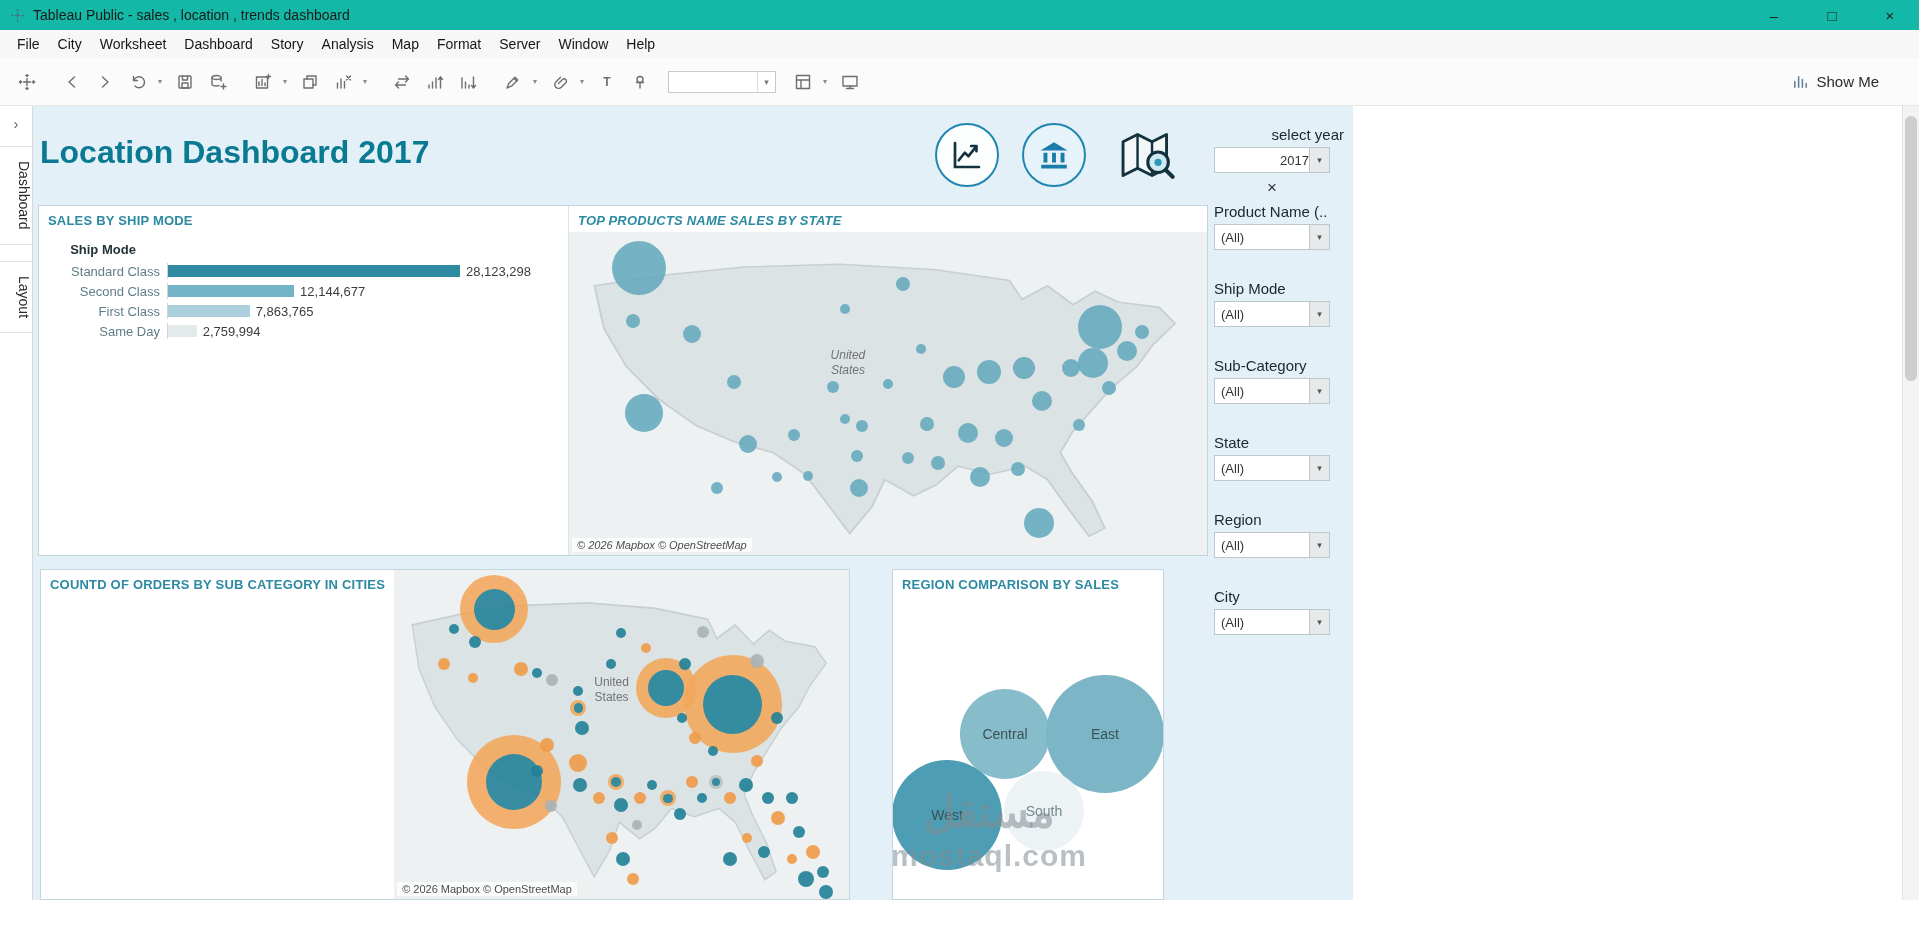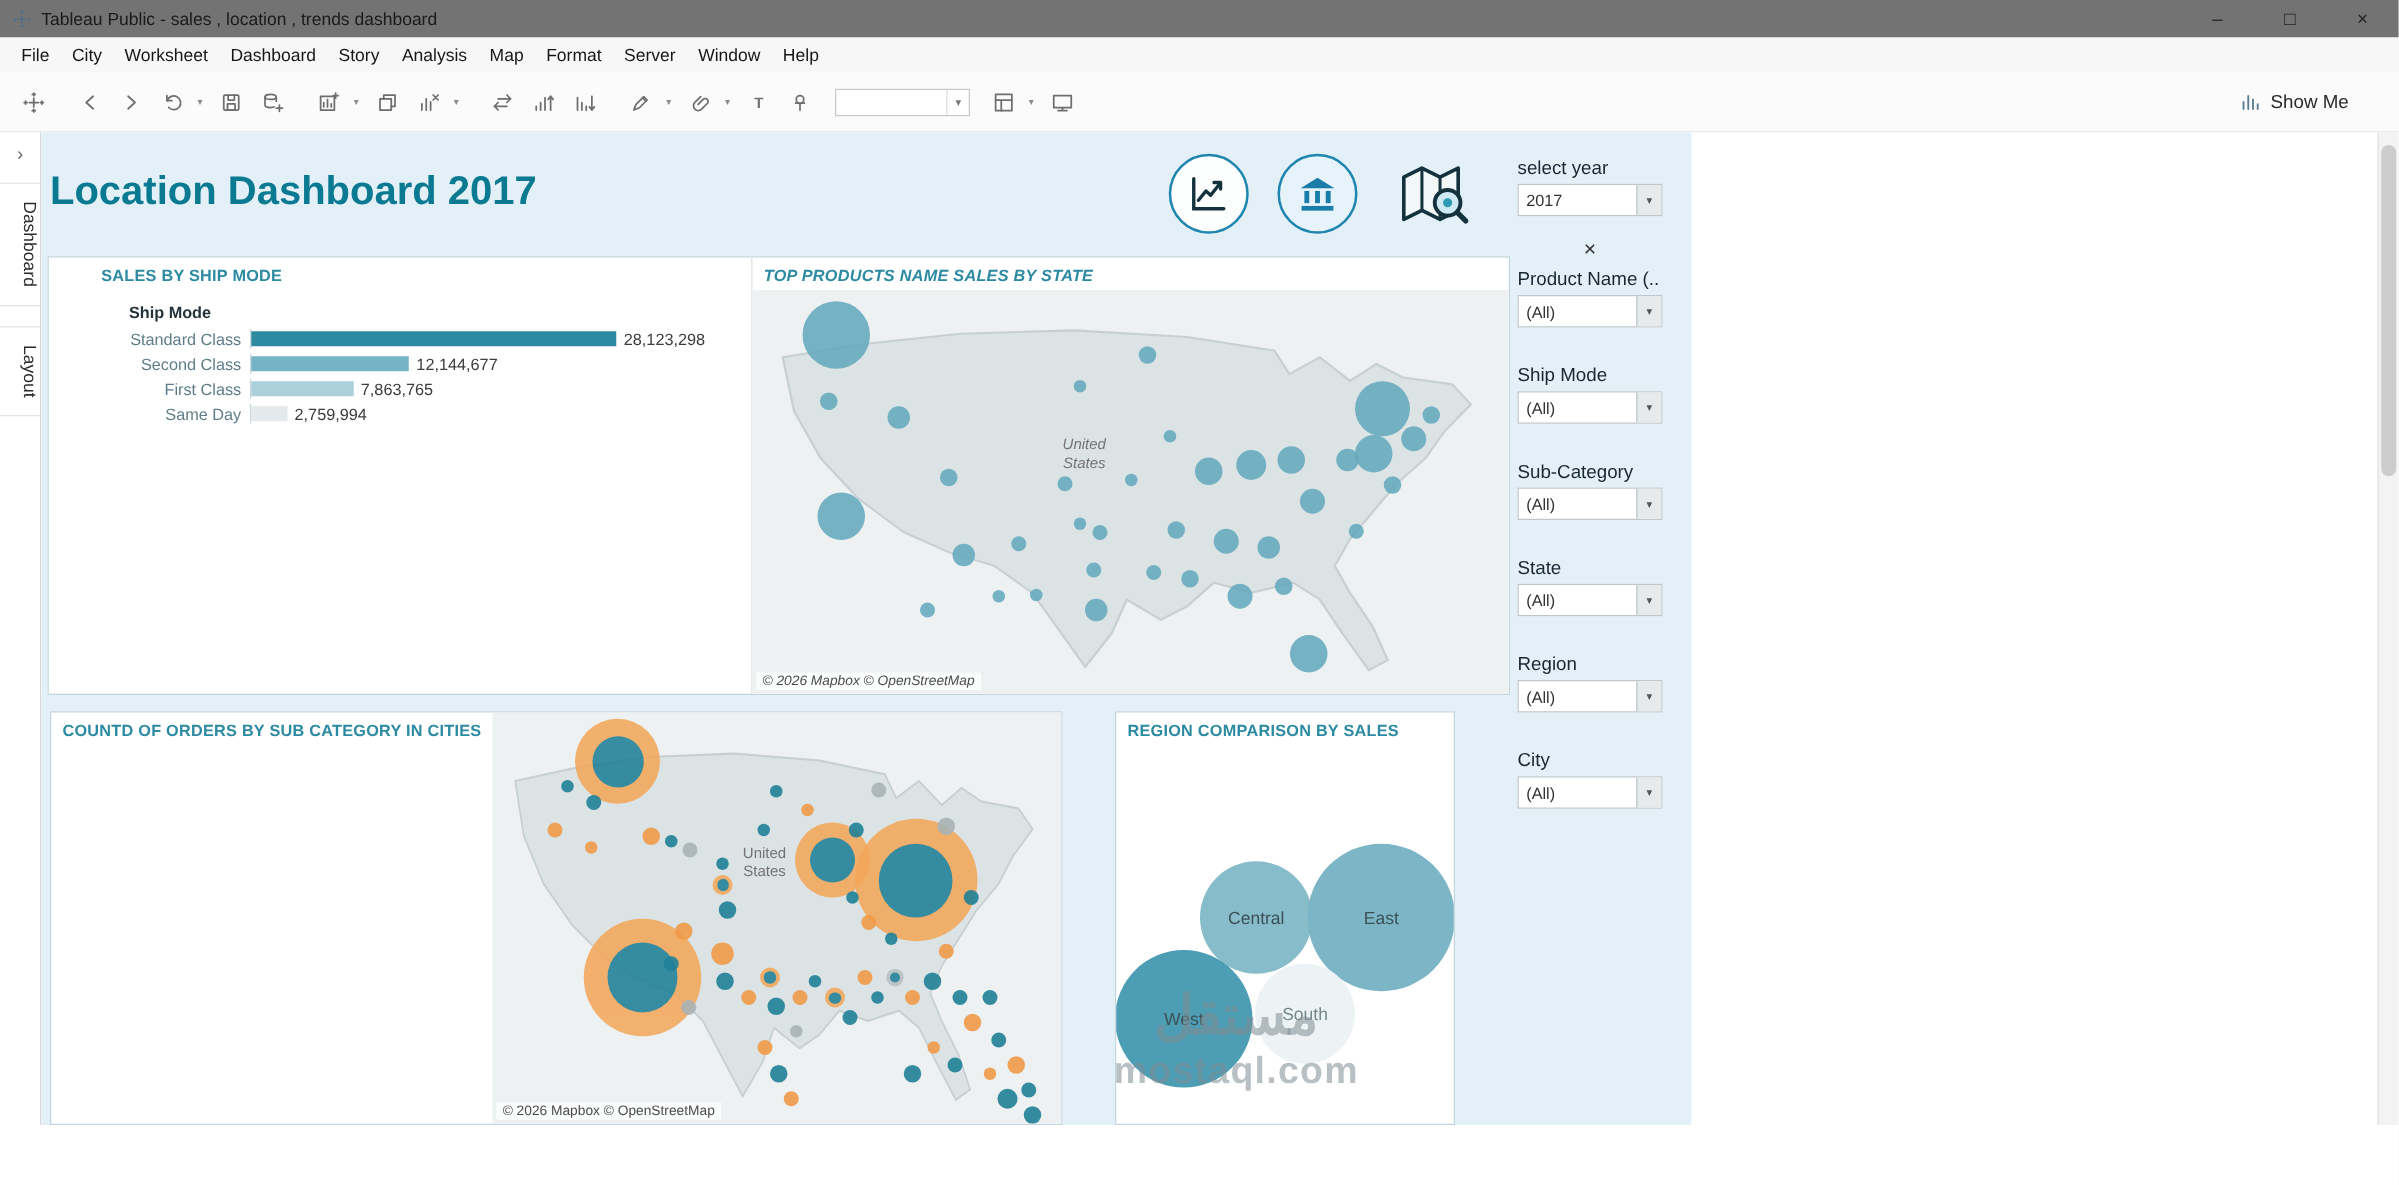--- a/index.html
+++ b/index.html
@@ -3,21 +3,21 @@
 <meta charset="utf-8">
 <style>
   * { box-sizing: border-box; }
   html,body { margin:0; padding:0; }
   body {
     width:1919px; height:948px; overflow:hidden; position:relative;
     font-family:"Liberation Sans", sans-serif; background:#fff; color:#222;
   }
 
   
-  .titlebar { height:30px; background:#737373; display:flex; align-items:center; }
+  .titlebar { height:30px; background:#14b8a6; display:flex; align-items:center; }
   .tb-logo { margin-left:10px; display:flex; align-items:center; }
   .tb-title { font-size:14px; color:#1a1a1a; margin-left:8px; }
   .win-controls { margin-left:auto; display:flex; height:100%; }
   .win-btn { width:58px; height:100%; display:flex; align-items:center; justify-content:center; font-size:15px; color:#222; }
 
   
   .menubar { height:28px; background:#f7f7f7; display:flex; align-items:center; padding-left:8px; }
   .menu-item { padding:0 9px; font-size:14px; color:#161616; line-height:28px; }
 
   
@@ -55,21 +55,21 @@
   .dash-title { position:absolute; left:7px; top:28px; font-size:32px; font-weight:bold; color:#0a7a93; }
 
   .hero { position:absolute; left:902px; top:14px; display:flex; align-items:center; gap:23px; }
   .hero-circle { width:64px; height:64px; border-radius:50%; background:#fdfefe; border:2px solid #1f86b0; display:flex; align-items:center; justify-content:center; }
   .hero-circle.filled { background:#e6f3fa; }
   .hero-circle svg { width:36px; height:36px; }
   .hero-plain { width:74px; height:70px; display:flex; align-items:center; justify-content:center; }
   .hero-plain svg { width:58px; height:58px; }
 
   .panel { position:absolute; background:#fff; border:1px solid #c3d5dd; }
-  .panel-a { left:5px; top:99px; width:1170px; height:351px; display:flex;padding-left:33px; }
+  .panel-a { left:5px; top:99px; width:1170px; height:351px; display:flex; }
   .pa-left { width:530px; border-right:1px solid #dae3e7; display:flex; flex-direction:column; }
   .pa-right { flex:1; display:flex; flex-direction:column; position:relative;font-style:italic; }
   .sheet-title { font-size:13px; font-weight:bold; color:#2c8aa2; padding:7px 9px 4px; letter-spacing:.2px; flex:0 0 auto; }
 
   .map { flex:1; position:relative; background:#edf1f2; overflow:hidden; }
   .us-svg { position:absolute; inset:0; width:100%; height:100%; }
   .map-label { position:absolute; font-size:12px; color:#737373; line-height:1.25; text-align:center; }
   .bubble { position:absolute; border-radius:50%; transform:translate(-50%,-50%); }
   .bubble.ring { display:flex; align-items:center; justify-content:center; }
   .bubble .core { width:60%; height:60%; border-radius:50%; }
@@ -83,21 +83,21 @@
   .bar { height:12px; }
   .bar-val { font-size:13px; color:#3c3c3c; margin-left:6px; white-space:nowrap; }
 
   .panel-b { left:7px; top:463px; width:810px; height:331px; display:flex; flex-direction:row; }
   .panel-c { left:859px; top:463px; width:272px; height:331px; display:flex; flex-direction:column; }
   .bubble-area { position:relative; flex:1; overflow:hidden; }
   .region-bubble { position:absolute; border-radius:50%; transform:translate(-50%,-50%); display:flex; align-items:center; justify-content:center; font-size:14px; }
 
   .filters { position:absolute; left:1181px; top:0; width:130px; padding-top:20px; }
   .filter-group { margin-bottom:30px; }
-  .filter-group.first { margin-bottom:12px; }
+  .filter-group.first { margin-bottom:0;text-align:right; }
   .filter-label { font-size:15px; color:#19282e; margin-bottom:4px; white-space:nowrap; }
   .filter-select { width:116px; height:26px; background:#fff; border:1px solid #bec7cb; display:flex; align-items:center; }
   .fs-value { font-size:13px; color:#333; padding-left:6px; flex:1; }
   .fs-arrow { width:20px; height:100%; background:#e7eaeb; border-left:1px solid #bec7cb; display:flex; align-items:center; justify-content:center; font-size:9px; color:#555; }
   .filter-x { height:30px; width:116px; display:flex; align-items:center; justify-content:center; font-size:17px; color:#333; }
 
   .watermark { position:absolute; left:806px; top:680px; width:300px; text-align:center; z-index:40; color:rgba(128,141,147,.55); pointer-events:none; }
   .wm-ar { font-size:44px; font-weight:bold; }
   .wm-en { font-size:30px; font-weight:bold; letter-spacing:1px; margin-top:2px; }
 

